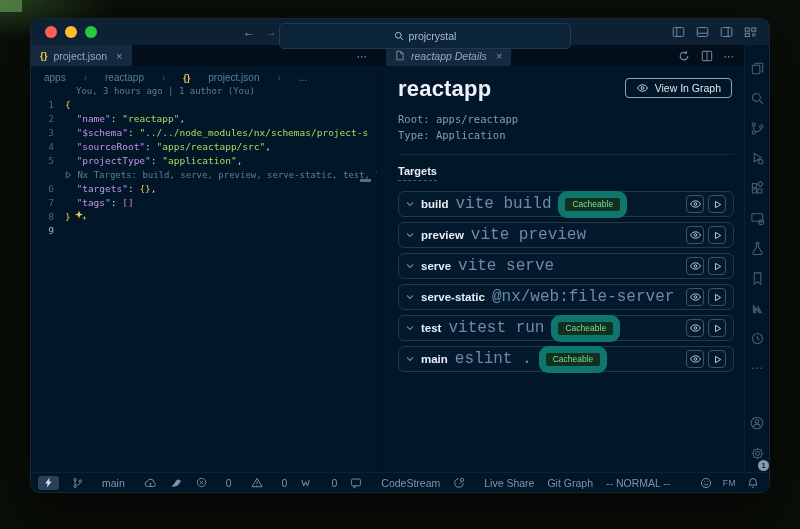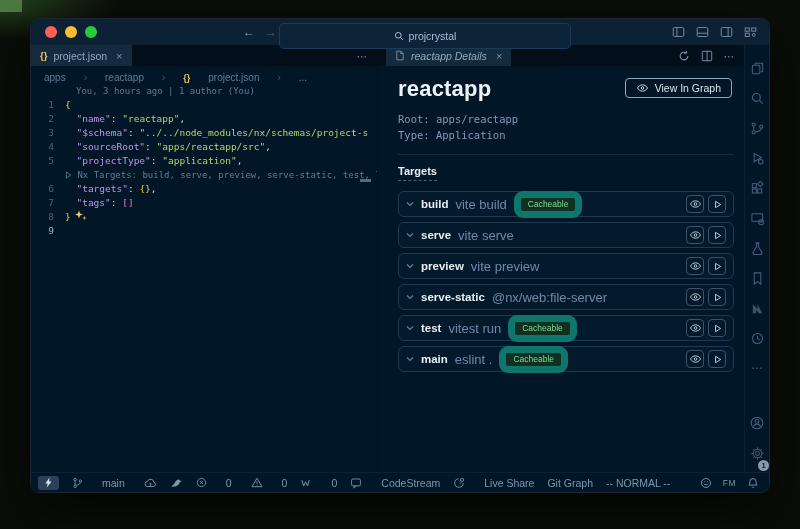--- a/index.html
+++ b/index.html
@@ -85,21 +85,21 @@
   .graph-btn { margin-left:auto; margin-right:2px; margin-top:2px; display:flex; gap:6px; align-items:center;
     border:1px solid #93a6bb; padding:3px 10px; border-radius:4px; font-size:10.5px; color:#dde6f1; background:transparent; }
   .meta { margin-top:9px; font-family:"DejaVu Sans Mono", monospace; font-size:10.5px; color:#7f9cba; line-height:16px; }
   .panel hr { border:none; border-top:1px solid #11293f; margin:11px 0 10px; }
   .targets-title { font-size:11px; font-weight:bold; color:#e8eef6; width:fit-content;
     border-bottom:1px dashed #44607e; padding-bottom:3px; margin-bottom:10px; }
   .target-row { height:26px; border:1px solid #20394f; border-radius:6px; background:#031a2c;
     display:flex; align-items:center; gap:7px; padding:0 7px; margin-bottom:5px;text-align:right; }
   .t-chev { color:#62809e; display:flex; }
   .t-name { font-size:11.5px; font-weight:bold; color:#e8eef6; }
-  .t-cmd { font-size:13px; color:#6f8aa8; }
+  .t-cmd { font-size:16px; color:#6f8aa8;font-family:Liberation Mono, monospace; }
   .badge { font-size:8.5px; color:#7fdc9a; background:#11301f; border:7px solid #0f766e; border-radius:9px; padding:1.5px 7px; }
   .row-actions { margin-left:auto; display:flex; gap:4px; }
   .icon-btn { width:18px; height:18px; border:1px solid #3c536c; border-radius:4px;
     display:flex; align-items:center; justify-content:center; color:#c6d4e2; background:transparent; }
 
   
   .statusbar { height:20px; flex:none; background:#011627; border-top:1px solid #0b2236;
     display:flex; align-items:center; gap:13px; padding:0 10px 0 7px; font-size:10.5px; color:#7e95af; }
   .sb-item { display:flex; align-items:center; gap:19px; white-space:nowrap; }
   .sb-chip { background:#2c4059; border-radius:3px; width:21px; height:14px; display:flex; align-items:center; justify-content:center; color:#d9e4f1; }
@@ -292,44 +292,44 @@
                   </svg>
                 </div>
               </div>
             </div>
             <div class="target-row">
               <span class="t-chev">
                 <svg width="8" height="6" viewBox="0 0 8 6" fill="none" stroke="currentColor" stroke-width="1.2">
                   <path d="M1 1.5 4 4.5 7 1.5"></path>
                 </svg>
               </span>
-              <span class="t-name">serve</span>
-              <span class="t-cmd">vite serve</span>
+              <span class="t-name">preview</span>
+              <span class="t-cmd">vite preview</span>
               <div class="row-actions">
                 <div class="icon-btn">
                   <svg width="13" height="10" viewBox="0 0 15 12" fill="none" stroke="currentColor" stroke-width="1.1">
                     <path d="M1.5 6C3 3.4 5 2.2 7.5 2.2S12 3.4 13.5 6C12 8.6 10 9.8 7.5 9.8S3 8.6 1.5 6Z"></path>
                     <circle cx="7.5" cy="6" r="1.6"></circle>
                   </svg>
                 </div>
                 <div class="icon-btn">
                   <svg width="11" height="11" viewBox="0 0 14 14" fill="none" stroke="currentColor" stroke-width="1.2" stroke-linejoin="round">
                     <path d="M4.5 3 11 7 4.5 11Z"></path>
                   </svg>
                 </div>
               </div>
             </div>
             <div class="target-row">
               <span class="t-chev">
                 <svg width="8" height="6" viewBox="0 0 8 6" fill="none" stroke="currentColor" stroke-width="1.2">
                   <path d="M1 1.5 4 4.5 7 1.5"></path>
                 </svg>
               </span>
-              <span class="t-name">preview</span>
-              <span class="t-cmd">vite preview</span>
+              <span class="t-name">serve</span>
+              <span class="t-cmd">vite serve</span>
               <div class="row-actions">
                 <div class="icon-btn">
                   <svg width="13" height="10" viewBox="0 0 15 12" fill="none" stroke="currentColor" stroke-width="1.1">
                     <path d="M1.5 6C3 3.4 5 2.2 7.5 2.2S12 3.4 13.5 6C12 8.6 10 9.8 7.5 9.8S3 8.6 1.5 6Z"></path>
                     <circle cx="7.5" cy="6" r="1.6"></circle>
                   </svg>
                 </div>
                 <div class="icon-btn">
                   <svg width="11" height="11" viewBox="0 0 14 14" fill="none" stroke="currentColor" stroke-width="1.2" stroke-linejoin="round">
                     <path d="M4.5 3 11 7 4.5 11Z"></path>

